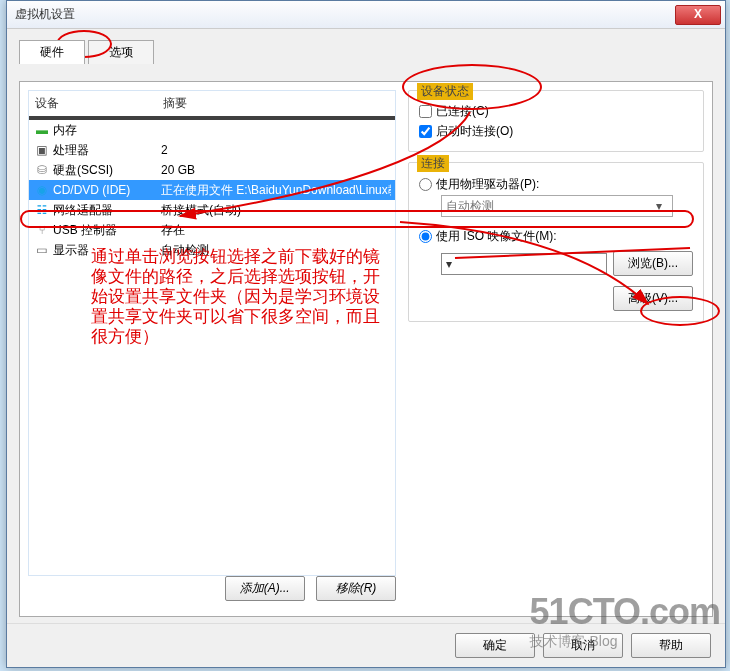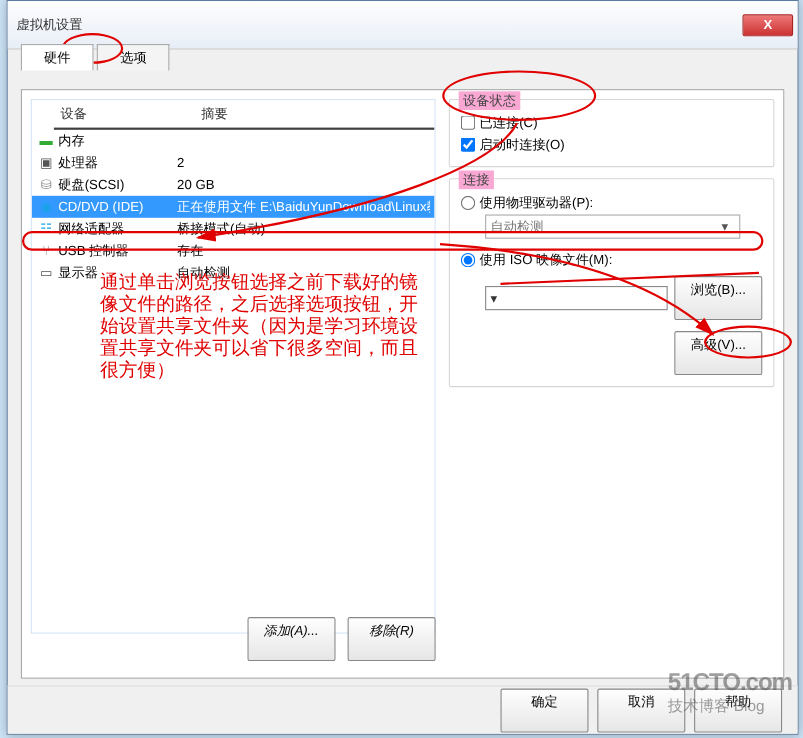--- a/index.html
+++ b/index.html
@@ -1,42 +1,42 @@
 <!DOCTYPE html>
 <html><head>
 <meta charset="utf-8">
 <style>
 * { box-sizing: border-box; font-family: "Microsoft YaHei", "SimSun", sans-serif; font-size: 12px; }
 body { margin: 0; background: #cce4f7; width: 730px; height: 671px; overflow: hidden; position: relative; }
 .window { position: absolute; left: 6px; top: 0; width: 720px; height: 668px; border: 1px solid #5a7ba0; background: #f0f0f0; box-shadow: 0 0 10px rgba(0,0,0,0.3); }
-.titlebar { height: 44px; background: linear-gradient(#fdfdfe, #e8eef7); display: flex; align-items: center; padding: 0 4px 0 8px; border-bottom: 1px solid #ccc; }
+.titlebar { height: 28px; background: linear-gradient(#fdfdfe, #e8eef7); display: flex; align-items: center; padding: 0 4px 0 8px; border-bottom: 1px solid #ccc; }
 .titlebar .title { flex: 1; color: #333; }
 .close-btn { width: 46px; height: 20px; background: linear-gradient(#e77, #c33); border: 1px solid #a22; border-radius: 2px; color: #fff; text-align: center; line-height: 17px; font-weight: bold; cursor: pointer; }
 .body { position: absolute; top: 28px; left: 0; right: 0; bottom: 0; padding: 8px 12px 12px 12px; }
 .tabs-row { height: 24px; position: relative; }
 .tab { display: inline-block; padding: 3px 20px; border: 1px solid #aaa; background: #fff; border-bottom: none; position: relative; top: 3px; cursor: pointer; }
 .tab.active { background: #fff; z-index: 2; }
 .tab.back { background: #f4f4f4; }
 .tab-panel { position: absolute; top: 52px; left: 12px; right: 12px; bottom: 50px; border: 1px solid #aaa; background: #fff; }
 .left-pane { position: absolute; left: 8px; top: 8px; width: 368px; bottom: 40px; border: 1px solid #d6e5f5; background: #fff; overflow: hidden; }
-.list-head { display: flex; padding: 4px 6px; border-bottom: 2px solid #404040; color: #333; margin-left: 20px; }
+.list-head { display: flex; padding: 4px 6px; border-bottom: 4px solid #404040; color: #333; }
 .list-head .c1 { width: 128px; }
 .list-row { display: flex; align-items: center; padding: 2px 4px; height: 20px; cursor: pointer; }
 .list-row .ic { width: 18px; text-align: center; margin-right: 2px; }
 .list-row .c1 { width: 108px; }
 .list-row .c2 { flex: 1; white-space: nowrap; overflow: hidden; }
 .list-row.sel { background: #3399ff; color: #fff; }
 .list-row.sel .c2 { color: #fff; }
 .ann-text { position: absolute; left: 62px; top: 156px; width: 300px; color: #e00000; line-height: 20px; font-size: 17px; }
-.btn { display: inline-block; min-width: 80px; height: 40px; border: 1px solid #888; background: linear-gradient(#fefefe,#e6e6e6); border-radius: 2px; text-align: center; line-height: 22px; cursor: pointer; padding: 0 10px; }
+.btn { display: inline-block; min-width: 80px; height: 25px; border: 1px solid #888; background: linear-gradient(#fefefe,#e6e6e6); border-radius: 2px; text-align: center; line-height: 22px; cursor: pointer; padding: 0 10px; }
 .left-btns { position: absolute; left: 8px; bottom: 15px; width: 368px; text-align: right; font-style: italic; }
 .left-btns .btn { margin-left: 8px; }
 .right-pane { position: absolute; left: 388px; top: 8px; right: 8px; bottom: 8px; }
 .group { border: 1px solid #d6d6d6; border-radius: 2px; padding: 10px 10px 10px 10px; margin-bottom: 10px; position: relative; }
-.group > .legend { position: absolute; top: -8px; left: 8px; background: #f9a8d4; padding: 0 4px; color: #444; }
+.group > .legend { position: absolute; top: -8px; left: 8px; background: #eab308; padding: 0 4px; color: #444; }
 .chkline { display: flex; align-items: center; height: 20px; }
 .chkline input { margin: 0 4px 0 0; }
 .radio-line { display: flex; align-items: center; height: 22px; }
 .radio-line input { margin: 0 4px 0 0; }
 .sub { margin-left: 22px; }
 .sel-box { width: 232px; height: 22px; border: 1px solid #aaa; background: #fff; display: flex; align-items: center; padding: 0 4px; justify-content: space-between; color: #777; }
 .sel-box .arrow { width: 18px; text-align: center; color: #555; }
 .iso-row { display: flex; align-items: center; gap: 6px; margin-top: 4px; }
 .iso-input { flex: 1; height: 22px; border: 1px solid #888; background: #fff; display: flex; align-items: center; justify-content: space-between; padding: 0 4px; overflow: hidden; white-space: nowrap; }
 .iso-input .arrow { color: #333; }
@@ -45,21 +45,21 @@
 
 .oval { position: absolute; border: 2px solid #e00000; border-radius: 50%; pointer-events: none; }
 #ov-tab { left: 56px; top: 30px; width: 56px; height: 28px; }
 #ov-status { left: 402px; top: 64px; width: 140px; height: 46px; }
 #ov-cdrow { left: 20px; top: 210px; width: 674px; height: 18px; border-radius: 10px; }
 #ov-browse { left: 640px; top: 296px; width: 80px; height: 30px; }
 
 svg.ann { position: absolute; left: 0; top: 0; width: 730px; height: 671px; pointer-events: none; }
 
 .wm { position: absolute; right: 10px; bottom: 20px; color: rgba(80,80,80,0.55); font-family: Arial, sans-serif; pointer-events: none; }
-.wm .big { font-size: 22px; font-weight: bold; letter-spacing: -1px; }
+.wm .big { font-size: 36px; font-weight: bold; letter-spacing: -1px; }
 .wm .small { font-size: 14px; }
 
 .ic-mem { color:#3a3; }
 .ic-cpu { color:#555; }
 .ic-hdd { color:#888; }
 .ic-cd { color:#18a3e8; }
 .ic-net { color:#18a3e8; }
 .ic-usb { color:#888; }
 .ic-disp { color:#555; }
 </style>

